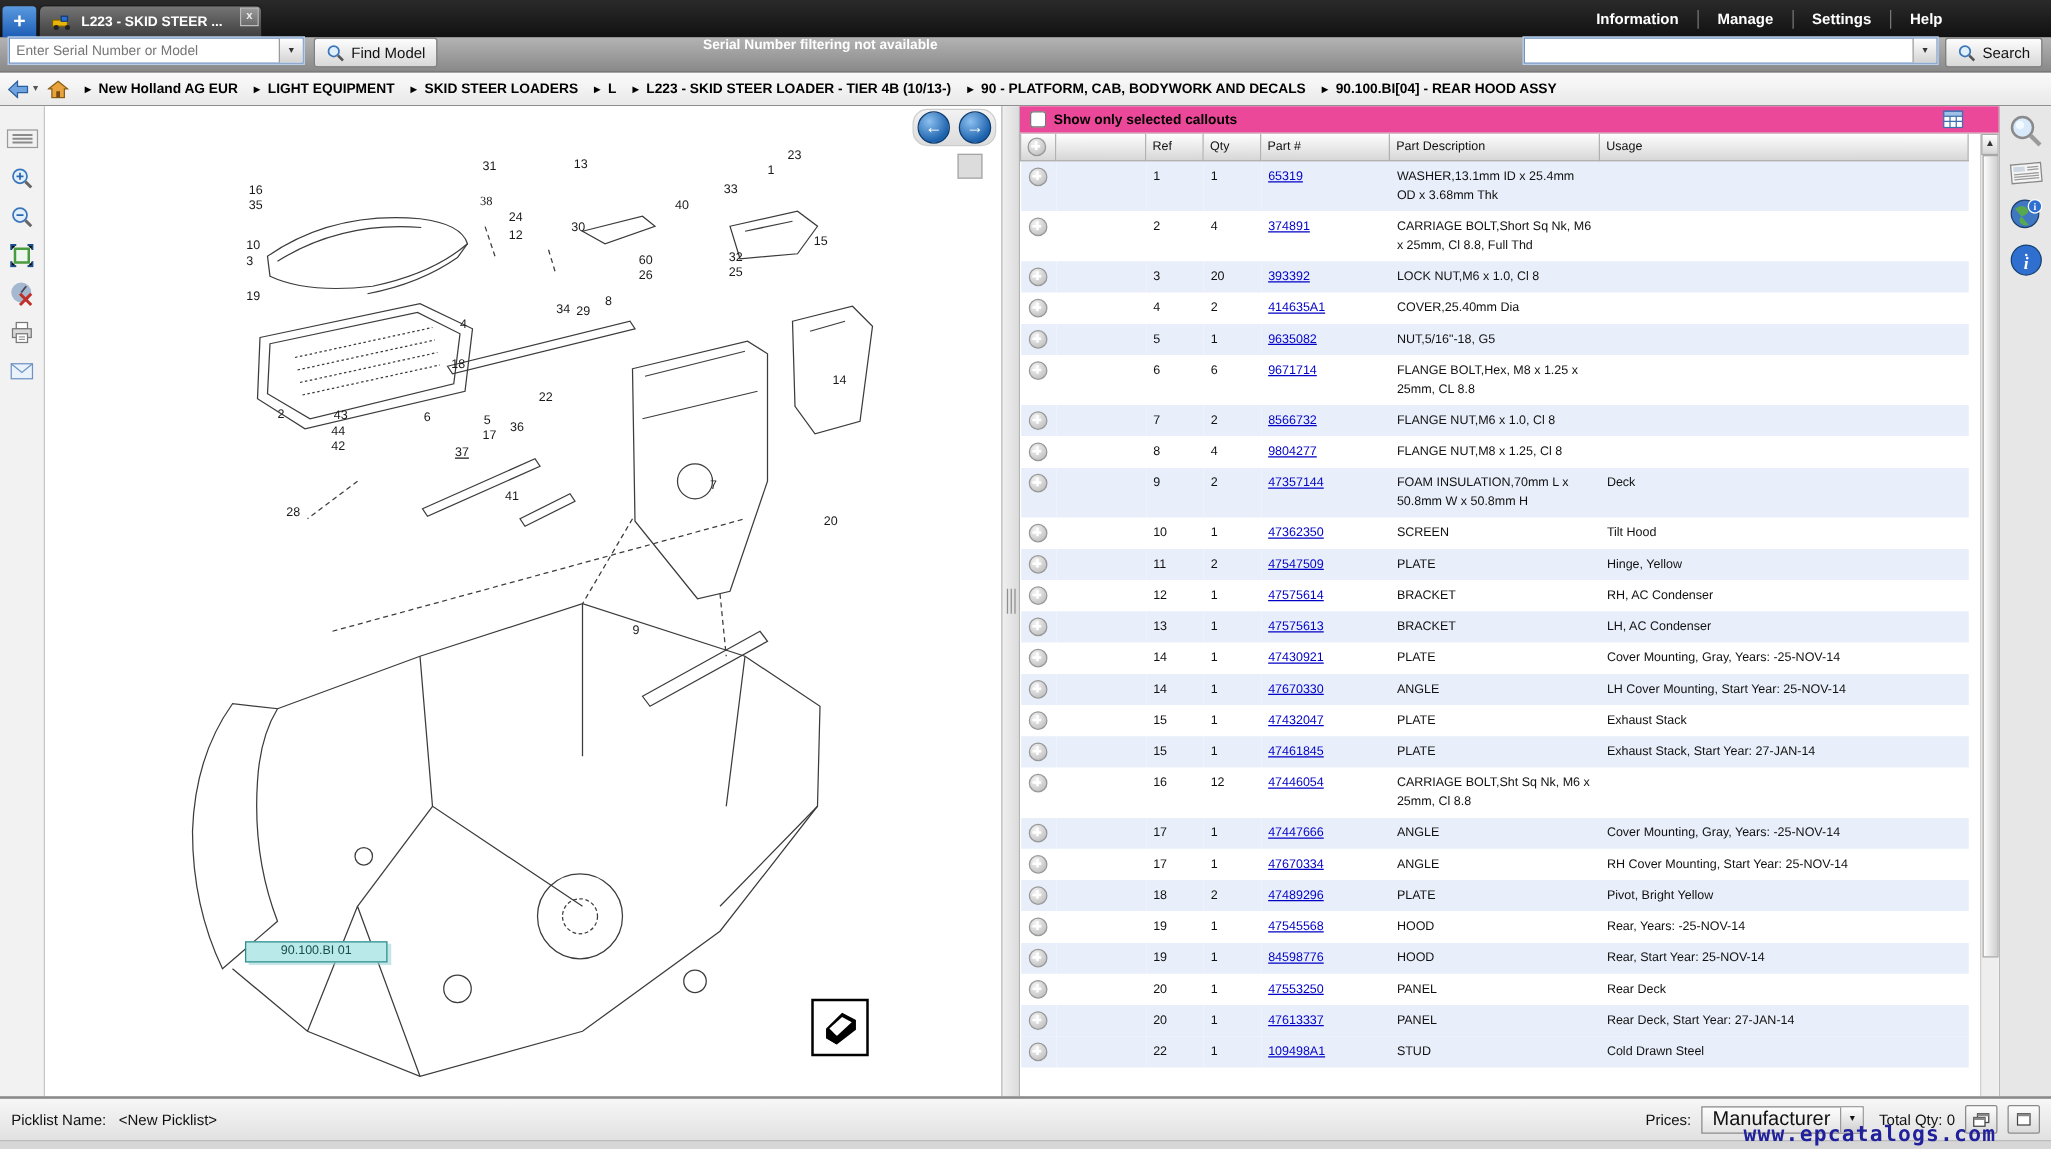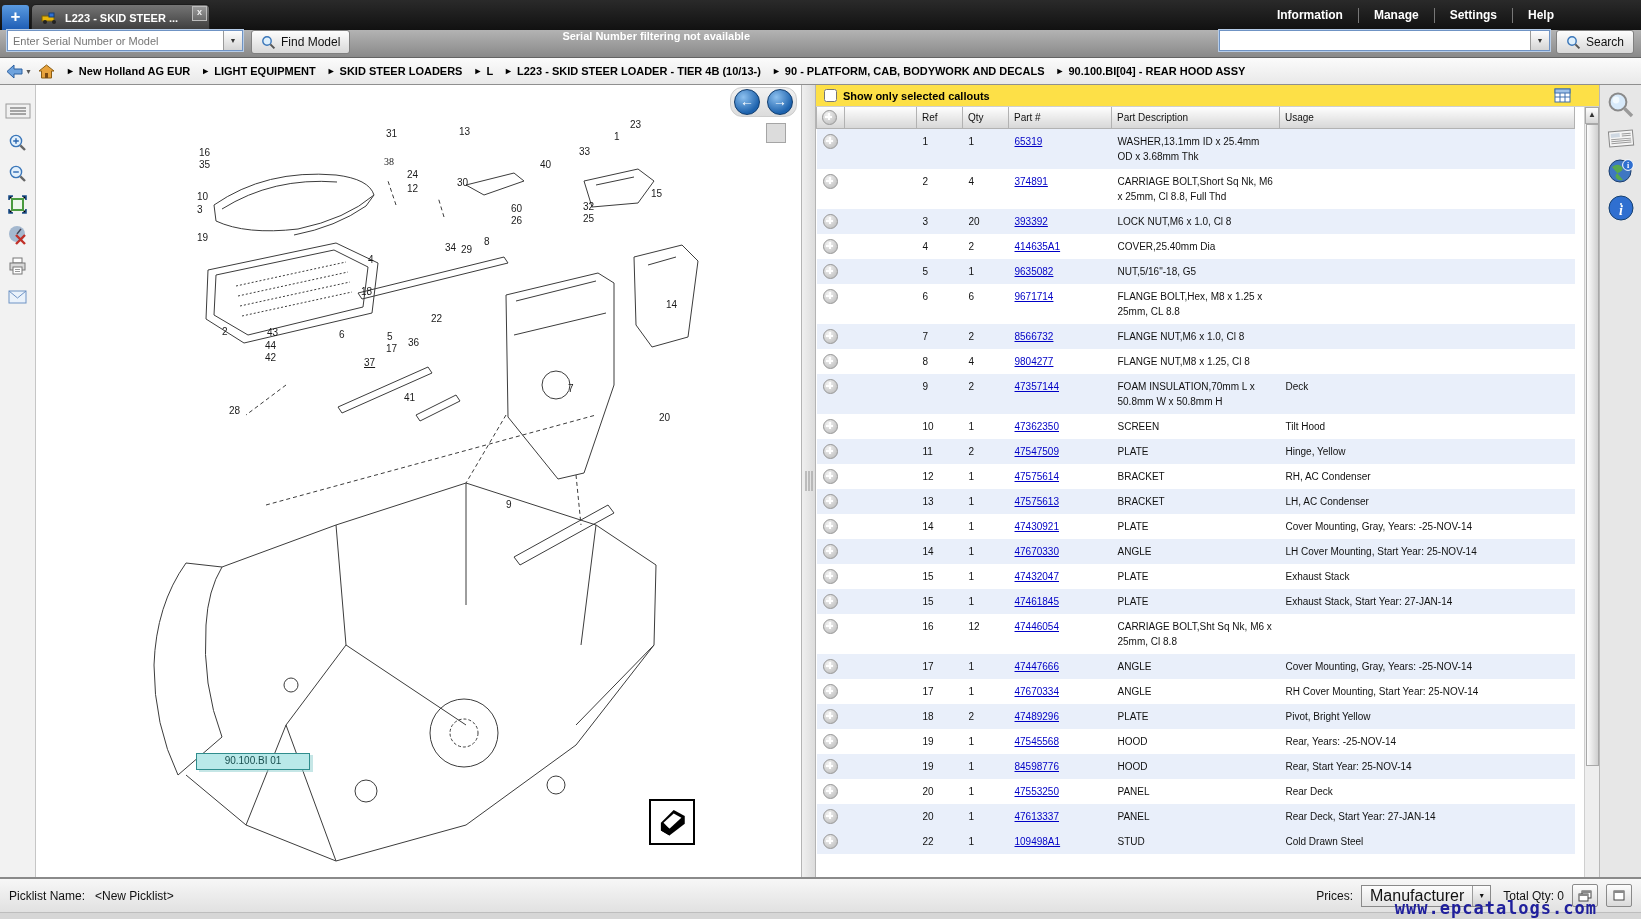--- a/index.html
+++ b/index.html
@@ -41,21 +41,21 @@
   .mini-box{position:absolute;top:38px;right:15px;width:18px;height:18px;background:#dcdcdc;border:1px solid #a5a5a5;cursor:pointer;}
   .callout{position:absolute;font-size:10px;color:#1a1a1a;cursor:pointer;line-height:1;}
   .diagram-label{position:absolute;left:160px;top:668px;width:112px;height:15px;background:#b9e9e9;border:1px solid #2f8d8d;color:#184e4e;font-size:10px;line-height:14px;text-align:center;box-shadow:3px 2px 0 rgba(150,210,210,.55);}
   .corner-icon{position:absolute;left:613px;top:714px;width:42px;height:42px;border:2px solid #000;background:#fff;display:flex;align-items:center;justify-content:center;cursor:pointer;}
 
   .splitter{width:13px;background:linear-gradient(90deg,#efefef,#dcdcdc);border-left:1px solid #b4b4b4;border-right:1px solid #b4b4b4;position:relative;flex:none;cursor:col-resize;}
   .splitter .grip{position:absolute;top:50%;left:50%;transform:translate(-50%,-50%);display:flex;gap:2px;}
   .splitter .grip i{display:block;width:1px;height:20px;background:#8f8f8f;}
 
   .table-panel{flex:1;display:flex;flex-direction:column;background:#fff;position:relative;min-width:0;}
-  .filter-row{height:21px;flex:none;display:flex;align-items:center;gap:6px;padding:0 8px;background:#fde047;border-bottom:1px solid #d0d0d0;font-weight:bold;font-size:11px;}
+  .filter-row{height:21px;flex:none;display:flex;align-items:center;gap:6px;padding:0 8px;background:#ec4899;border-bottom:1px solid #d0d0d0;font-weight:bold;font-size:11px;}
   .filter-row input{width:13px;height:13px;margin:0;}
   .filter-row .grid-ico{margin-left:auto;margin-right:20px;cursor:pointer;display:flex;}
   .grid-area{flex:1;overflow:hidden;position:relative;}
   table.parts{border-collapse:collapse;width:759px;font-size:10px;table-layout:fixed;}
   table.parts th{background:linear-gradient(#fefefe,#d7d7d7);border:1px solid #b2b2b2;border-top:none;font-weight:normal;text-align:left;padding:3px 5px;height:15px;color:#111;overflow:hidden;white-space:nowrap;}
   table.parts td{padding:5px 6px;vertical-align:top;line-height:15px;color:#111;overflow:hidden;}
   tr.rowalt{background:#e9effa;}
   a.part{color:#0000c6;text-decoration:underline;cursor:pointer;}
   .pluscirc{width:13px;height:13px;border-radius:50%;background:radial-gradient(circle at 35% 30%,#f4f4f4,#b5b5b5);border:1px solid #989898;position:relative;flex:none;}
   .pluscirc::before{content:"";position:absolute;left:2px;top:5px;width:7px;height:2px;background:#fff;}

